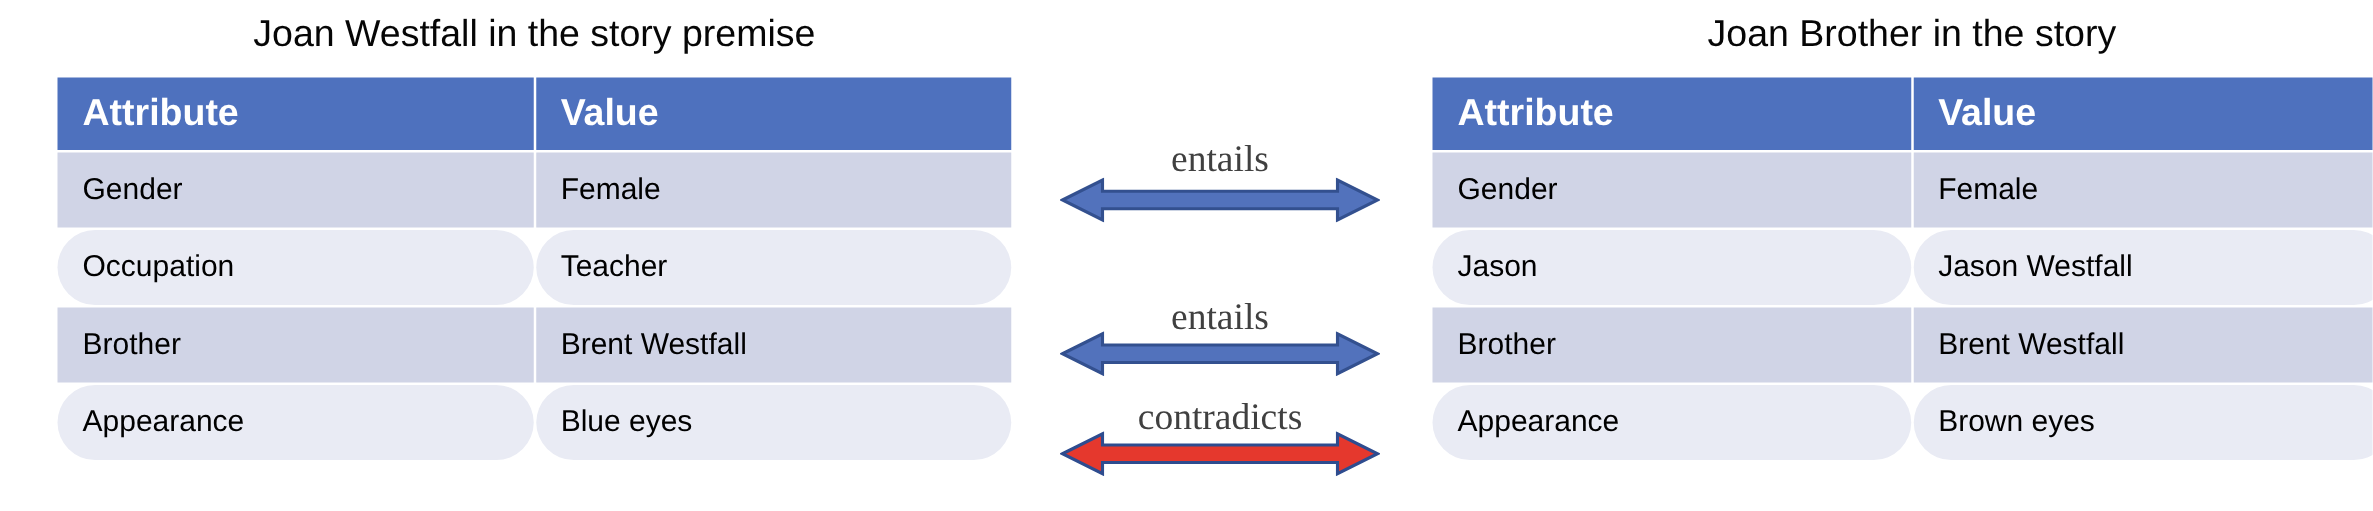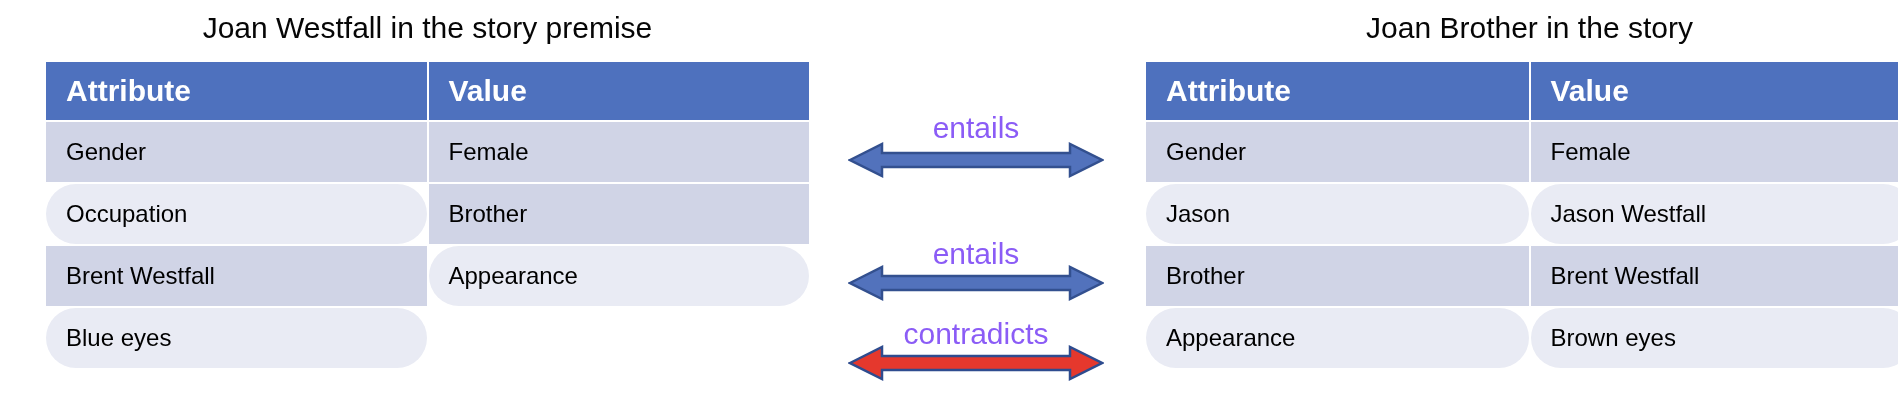--- a/index.html
+++ b/index.html
@@ -55,21 +55,22 @@
   .cell.band-a { background: var(--band-dark, #D0D4E6); }
   .cell.band-b { background: var(--band-light, #E9EBF4); border-radius: 30px; }
 
   .relation-label {
     position: absolute;
     left: 812px;
     width: 256px;
     text-align: center;
     font-size: 30px;
     line-height: 34px;
-    color: #8b5cf6;
+    color: #404040;
+    font-family: Liberation Serif, serif;
   }
   .label-1 { top: 111px; }
   .label-2 { top: 237px; }
   .label-3 { top: 317px; }
 
   .relation-arrow {
     position: absolute;
     left: 812px;
     width: 256px;
     height: 36px;
@@ -87,20 +88,21 @@
   <div class="table-title title-right">Joan Brother in the story</div>
 
   <div class="attr-table table-left">
     <div class="cell header">Attribute</div>
     <div class="cell header">Value</div>
 
     <div class="cell band-a">Gender</div>
     <div class="cell band-a">Female</div>
 
     <div class="cell band-b">Occupation</div>
+    <div class="cell band-b">Teacher</div>
 
     <div class="cell band-a">Brother</div>
     <div class="cell band-a">Brent Westfall</div>
 
     <div class="cell band-b">Appearance</div>
     <div class="cell band-b">Blue eyes</div>
   </div>
 
   <div class="attr-table table-right">
     <div class="cell header">Attribute</div>

